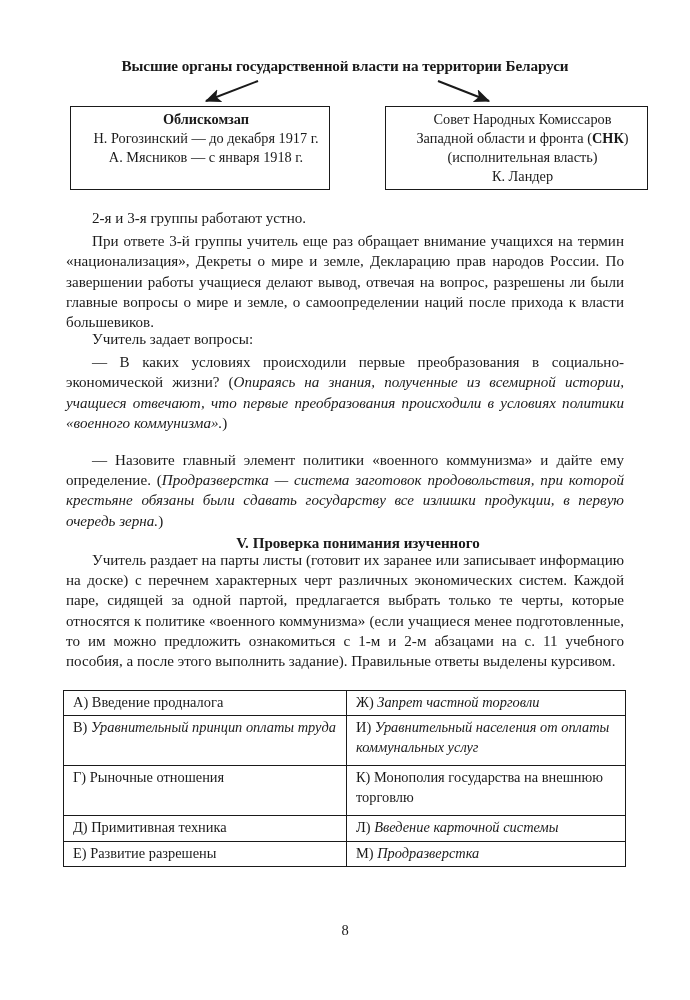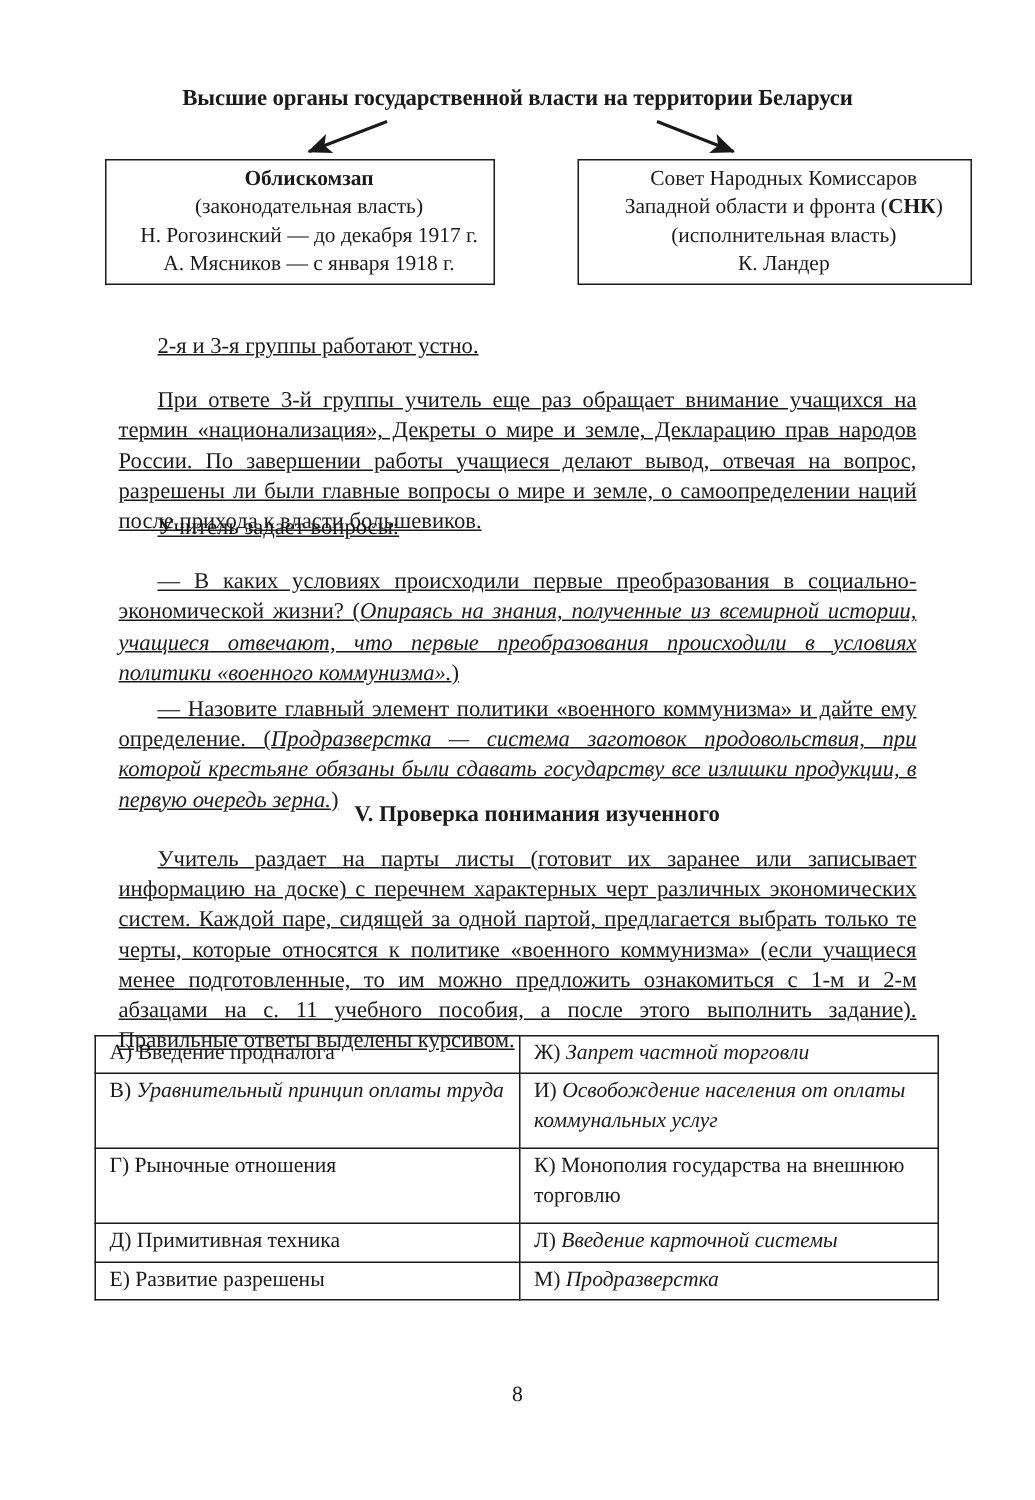--- a/index.html
+++ b/index.html
@@ -61,21 +61,21 @@
 
   
   .body-text {
     position: absolute;
     left: 63px;
     width: 564px;
     font-size: 15.1px;
     line-height: 20.2px;
     text-align: justify;
   }
-  .body-text p { margin: 16px; text-decoration: underline; }
+  .body-text p { margin: 3px; }
   .ind { text-indent: 26px; }
   .it { font-style: italic; }
   .section-head {
     font-weight: bold;
     text-indent: 26px;
     font-size: 15.1px;
     text-align: center;
   }
 
   #text-block-1 { top: 205px; }
@@ -128,21 +128,20 @@
       <marker id="ah" markerWidth="9" markerHeight="9" refX="7.4" refY="3.4" orient="auto" markerUnits="strokeWidth">
         <path d="M0,0 L8,3.4 L0,6.8 L1.9,3.4 z" fill="#1a1a1a"></path>
       </marker>
     </defs>
     <line x1="258" y1="81" x2="206" y2="101" stroke="#1a1a1a" stroke-width="2" marker-end="url(#ah)"></line>
     <line x1="438" y1="81" x2="489" y2="101" stroke="#1a1a1a" stroke-width="2" marker-end="url(#ah)"></line>
   </svg>
 
   <div class="org-box" id="box-left">
     <span class="bx-line bold">Облискомзап</span>
-    <span class="bx-line">(законодательная власть)</span>
     <span class="bx-line">Н. Рогозинский — до декабря 1917 г.</span>
     <span class="bx-line">А. Мясников — с января 1918 г.</span>
   </div>
 
   <div class="org-box" id="box-right">
     <span class="bx-line">Совет Народных Комиссаров</span>
     <span class="bx-line" id="snk-line-2">Западной области и фронта (<span class="bold">СНК</span>)</span>
     <span class="bx-line">(исполнительная власть)</span>
     <span class="bx-line">К. Ландер</span>
   </div>
@@ -174,21 +173,21 @@
         <col class="c1">
         <col class="c2">
       </colgroup>
     <tbody id="table-body">
         <tr>
           <td><span class="lbl">А) </span><span>Введение продналога</span></td>
           <td><span class="lbl">Ж) </span><span class="ital">Запрет частной торговли</span></td>
         </tr>
         <tr>
           <td class="tall"><span class="lbl">В) </span><span class="ital">Уравнительный принцип оплаты труда</span></td>
-          <td class="tall"><span class="lbl">И) </span><span class="ital">Освобождение населения от оплаты коммунальных услуг</span></td>
+          <td class="tall"><span class="lbl">И) </span><span class="ital">Уравнительный населения от оплаты коммунальных услуг</span></td>
         </tr>
         <tr>
           <td class="tall"><span class="lbl">Г) </span><span>Рыночные отношения</span></td>
           <td class="tall"><span class="lbl">К) </span><span>Монополия государства на внешнюю торговлю</span></td>
         </tr>
         <tr>
           <td><span class="lbl">Д) </span><span>Примитивная техника</span></td>
           <td><span class="lbl">Л) </span><span class="ital">Введение карточной системы</span></td>
         </tr>
         <tr>

